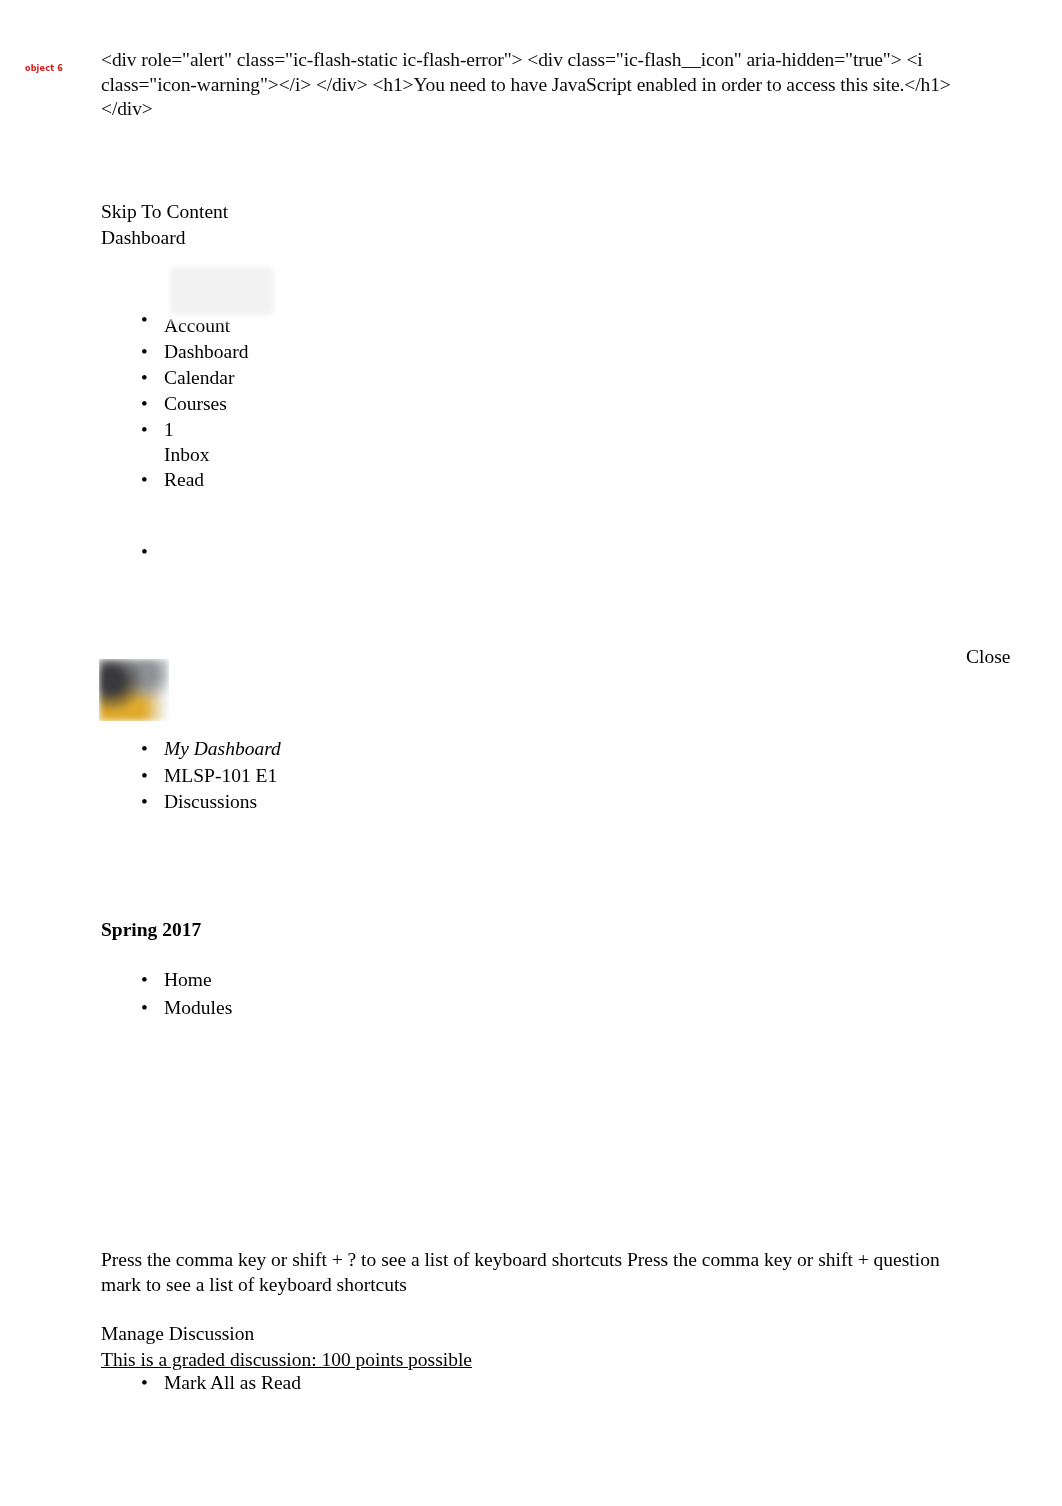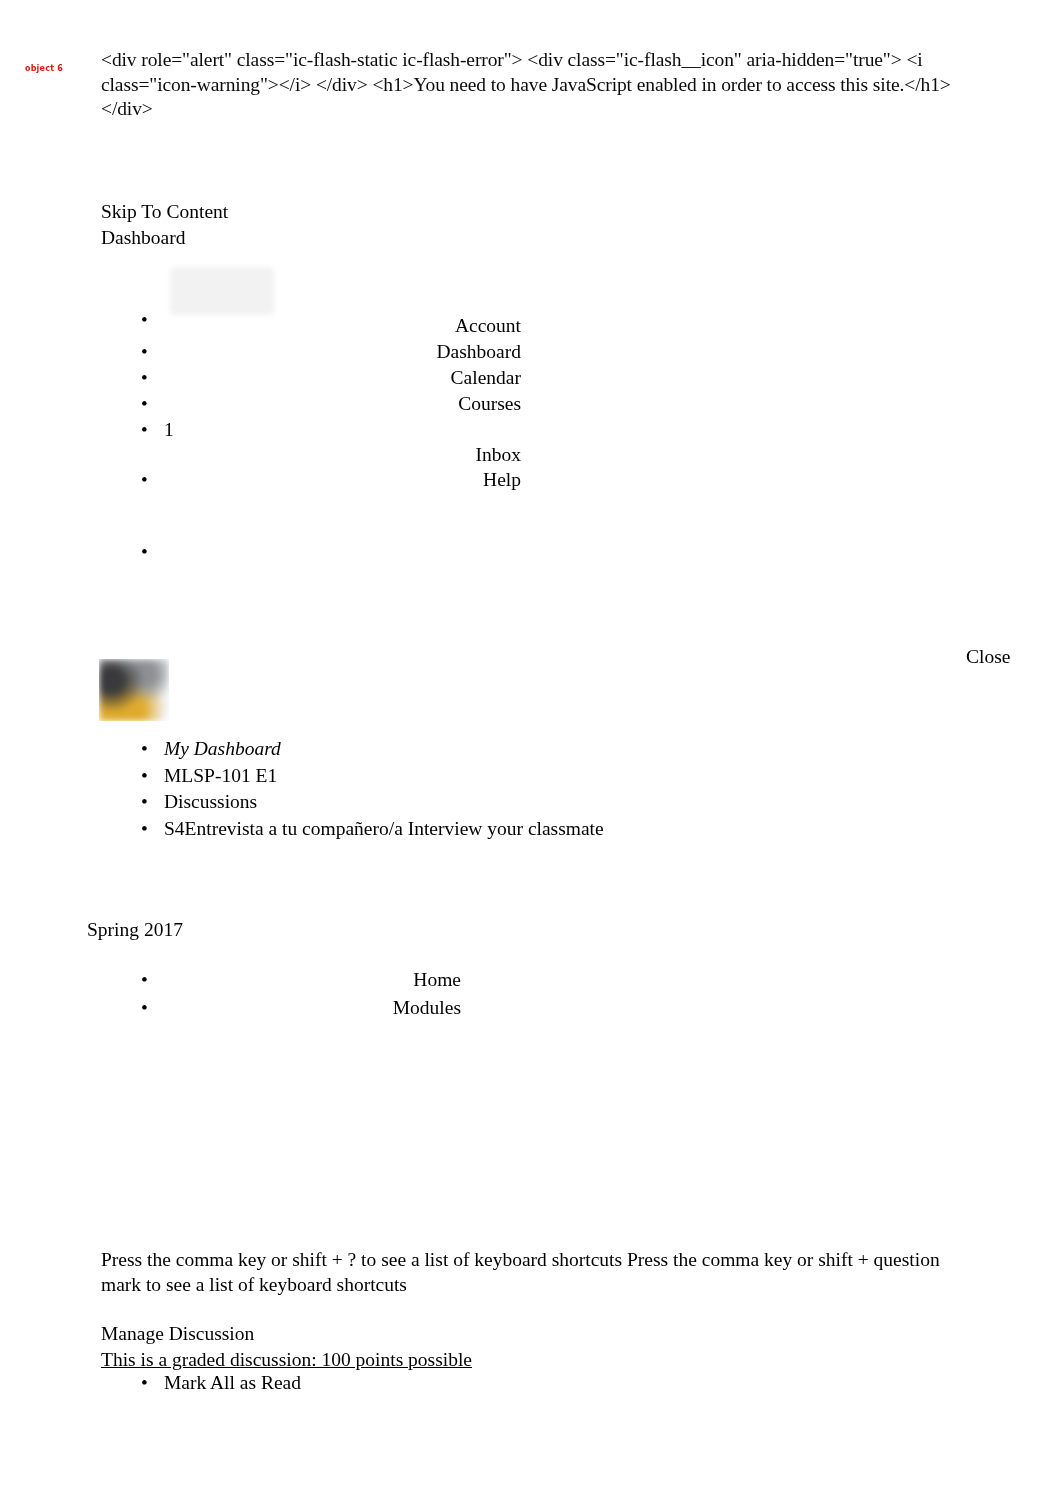--- a/index.html
+++ b/index.html
@@ -78,21 +78,21 @@
     left: 62px;
     top: -2px;
     width: 118px;
     height: 62px;
     border-radius: 12px;
     background: #f2f2f3;
     box-shadow: inset 0 0 0 7px #ffffff;
     filter: blur(2.4px);
     opacity: .95;
   }
-  .nav-line { display: block; text-align: right; }
+  .nav-line { display: block; }
   .nav-count { display: block; }
 
   
   #orphan-bullet {
     left: 101px;
     top: 540px;
     width: 300px;
     margin: 0;
     padding: 0;
     list-style: none;
@@ -159,31 +159,30 @@
   }
   #breadcrumbs > li::before {
     content: "\2022";
     position: absolute;
     left: 40px;
     top: 0;
     color: #000;
   }
 
   
-  #term-heading { left: 87px; top: 918px; }
+  #term-heading { left: 101px; top: 918px; font-weight: bold; }
 
   
   #course-nav {
     left: 101px;
     top: 968px;
     width: 360px;
     margin: 0;
     padding: 0;
     list-style: none;
-    text-align: right;
   }
   #course-nav > li {
     position: relative;
     padding-left: 63px;
     min-height: 27.5px;
   }
   #course-nav > li::before {
     content: "\2022";
     position: absolute;
     left: 40px;
@@ -255,21 +254,21 @@
     <li>
       <a href="#" class="lnk nav-line">Courses</a>
     </li>
 
     <li>
       <span class="lnk nav-count">1</span>
       <a href="#" class="lnk nav-line">Inbox</a>
     </li>
 
     <li>
-      <a href="#" class="lnk nav-line">Help</a>
+      <a href="#" class="lnk nav-line">Read</a>
     </li>
   </ul>
 
   <ul class="abs" id="orphan-bullet">
     <li></li>
   </ul>
 
   <a href="#" class="abs lnk" id="close-link">Close</a>
 
   <div class="abs" id="avatar-thumb">
@@ -280,23 +279,20 @@
   <ul class="abs" id="breadcrumbs">
     <li>
       <a href="#" class="lnk italic">My Dashboard</a>
     </li>
     <li>
       <a href="#" class="lnk">MLSP-101 E1</a>
     </li>
     <li>
       <a href="#" class="lnk">Discussions</a>
     </li>
-    <li>
-      <a href="#" class="lnk">S4Entrevista a tu compañero/a Interview your classmate</a>
-    </li>
   </ul>
 
   <div class="abs" id="term-heading">Spring 2017</div>
 
   <ul class="abs" id="course-nav">
     <li>
       <a href="#" class="lnk">Home</a>
     </li>
     <li>
       <a href="#" class="lnk">Modules</a>

